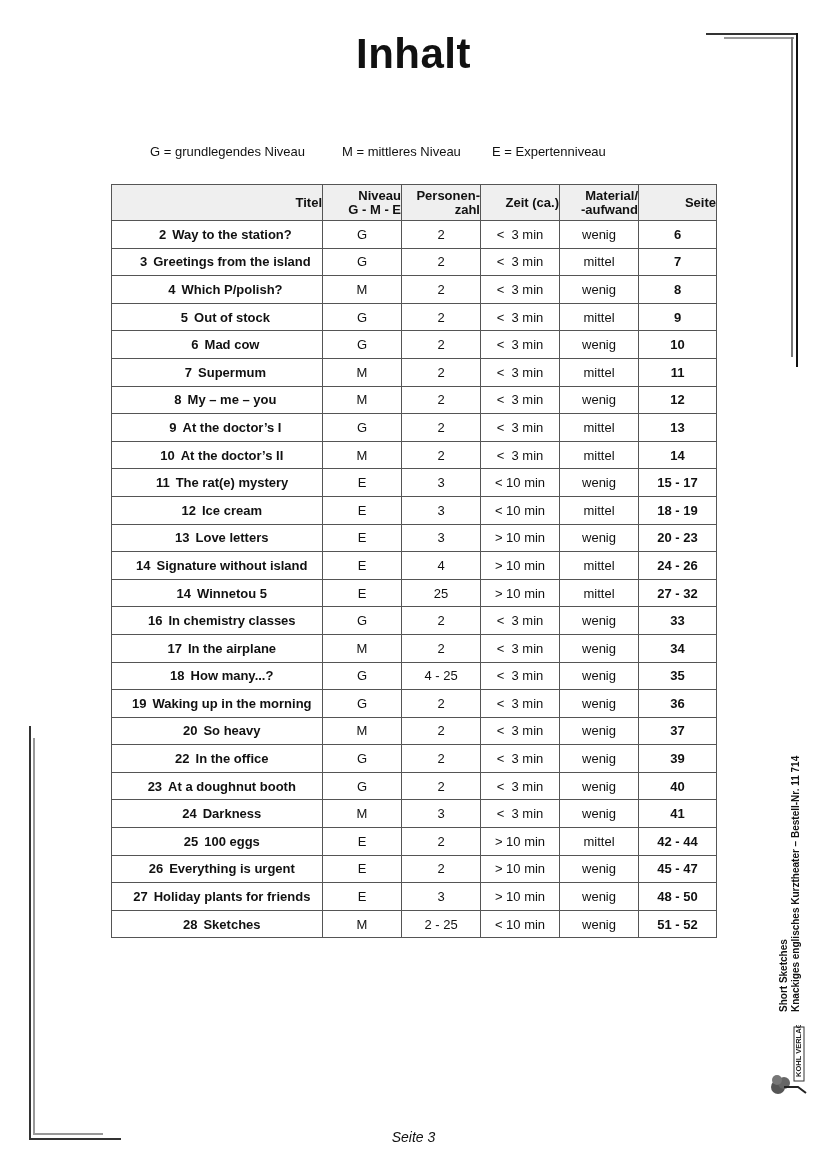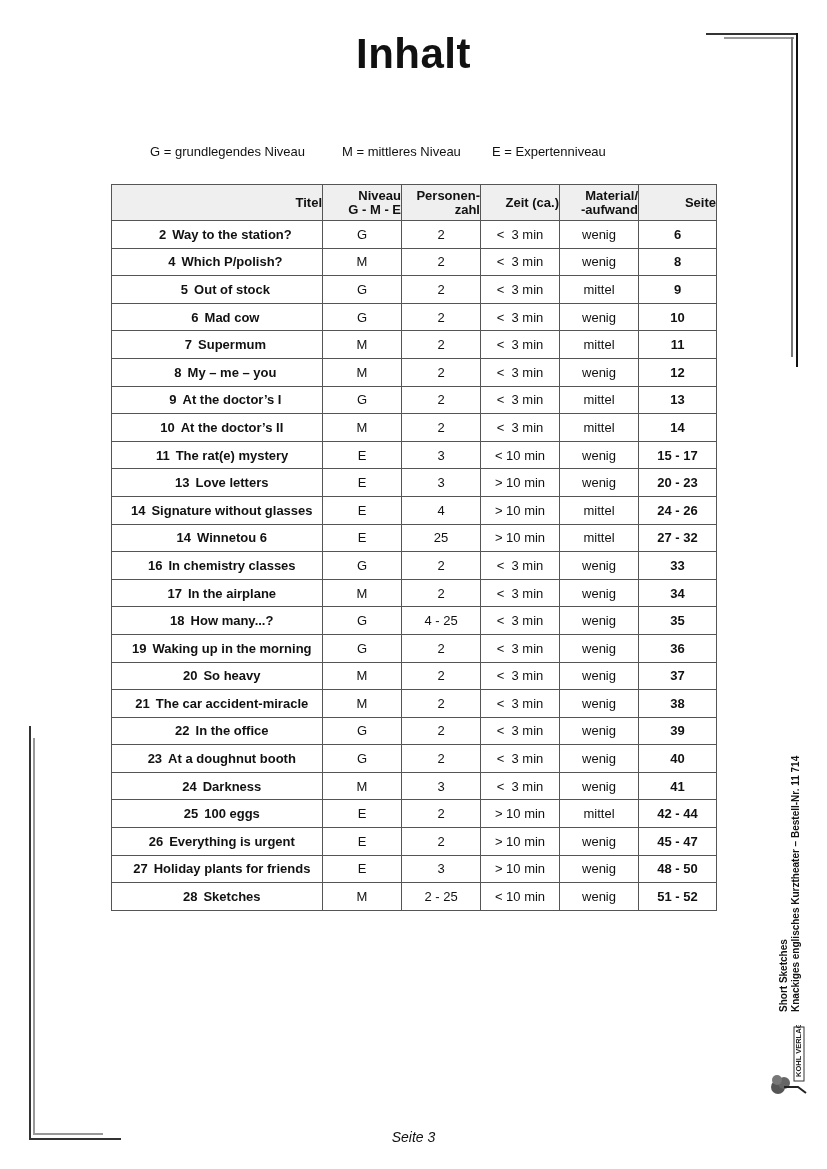--- a/index.html
+++ b/index.html
@@ -67,20 +67,28 @@
   <tbody id="toc-body">
       <tr>
         <td class="t"><span class="n">2</span><span>Way to the station?</span></td>
         <td>G</td>
         <td>2</td>
         <td style="white-space:pre">&lt;  3 min</td>
         <td>wenig</td>
         <td class="p">6</td>
       </tr>
       <tr>
+        <td class="t"><span class="n">3</span><span>Greetings from the island</span></td>
+        <td>G</td>
+        <td>2</td>
+        <td style="white-space:pre">&lt;  3 min</td>
+        <td>mittel</td>
+        <td class="p">7</td>
+      </tr>
+      <tr>
         <td class="t"><span class="n">4</span><span>Which P/polish?</span></td>
         <td>M</td>
         <td>2</td>
         <td style="white-space:pre">&lt;  3 min</td>
         <td>wenig</td>
         <td class="p">8</td>
       </tr>
       <tr>
         <td class="t"><span class="n">5</span><span>Out of stock</span></td>
         <td>G</td>
@@ -131,37 +139,45 @@
       </tr>
       <tr>
         <td class="t"><span class="n">11</span><span>The rat(e) mystery</span></td>
         <td>E</td>
         <td>3</td>
         <td style="white-space:pre">&lt; 10 min</td>
         <td>wenig</td>
         <td class="p">15 - 17</td>
       </tr>
       <tr>
+        <td class="t"><span class="n">12</span><span>Ice cream</span></td>
+        <td>E</td>
+        <td>3</td>
+        <td style="white-space:pre">&lt; 10 min</td>
+        <td>mittel</td>
+        <td class="p">18 - 19</td>
+      </tr>
+      <tr>
         <td class="t"><span class="n">13</span><span>Love letters</span></td>
         <td>E</td>
         <td>3</td>
         <td style="white-space:pre">&gt; 10 min</td>
         <td>wenig</td>
         <td class="p">20 - 23</td>
       </tr>
       <tr>
-        <td class="t"><span class="n">14</span><span>Signature without glasses</span></td>
+        <td class="t"><span class="n">14</span><span>Signature without island</span></td>
         <td>E</td>
         <td>4</td>
         <td style="white-space:pre">&gt; 10 min</td>
         <td>mittel</td>
         <td class="p">24 - 26</td>
       </tr>
       <tr>
-        <td class="t"><span class="n">14</span><span>Winnetou 6</span></td>
+        <td class="t"><span class="n">14</span><span>Winnetou 5</span></td>
         <td>E</td>
         <td>25</td>
         <td style="white-space:pre">&gt; 10 min</td>
         <td>mittel</td>
         <td class="p">27 - 32</td>
       </tr>
       <tr>
         <td class="t"><span class="n">16</span><span>In chemistry classes</span></td>
         <td>G</td>
         <td>2</td>
@@ -193,28 +209,20 @@
         <td>wenig</td>
         <td class="p">36</td>
       </tr>
       <tr>
         <td class="t"><span class="n">20</span><span>So heavy</span></td>
         <td>M</td>
         <td>2</td>
         <td style="white-space:pre">&lt;  3 min</td>
         <td>wenig</td>
         <td class="p">37</td>
-      </tr>
-      <tr>
-        <td class="t"><span class="n">21</span><span>The car accident-miracle</span></td>
-        <td>M</td>
-        <td>2</td>
-        <td style="white-space:pre">&lt;  3 min</td>
-        <td>wenig</td>
-        <td class="p">38</td>
       </tr>
       <tr>
         <td class="t"><span class="n">22</span><span>In the office</span></td>
         <td>G</td>
         <td>2</td>
         <td style="white-space:pre">&lt;  3 min</td>
         <td>wenig</td>
         <td class="p">39</td>
       </tr>
       <tr>

